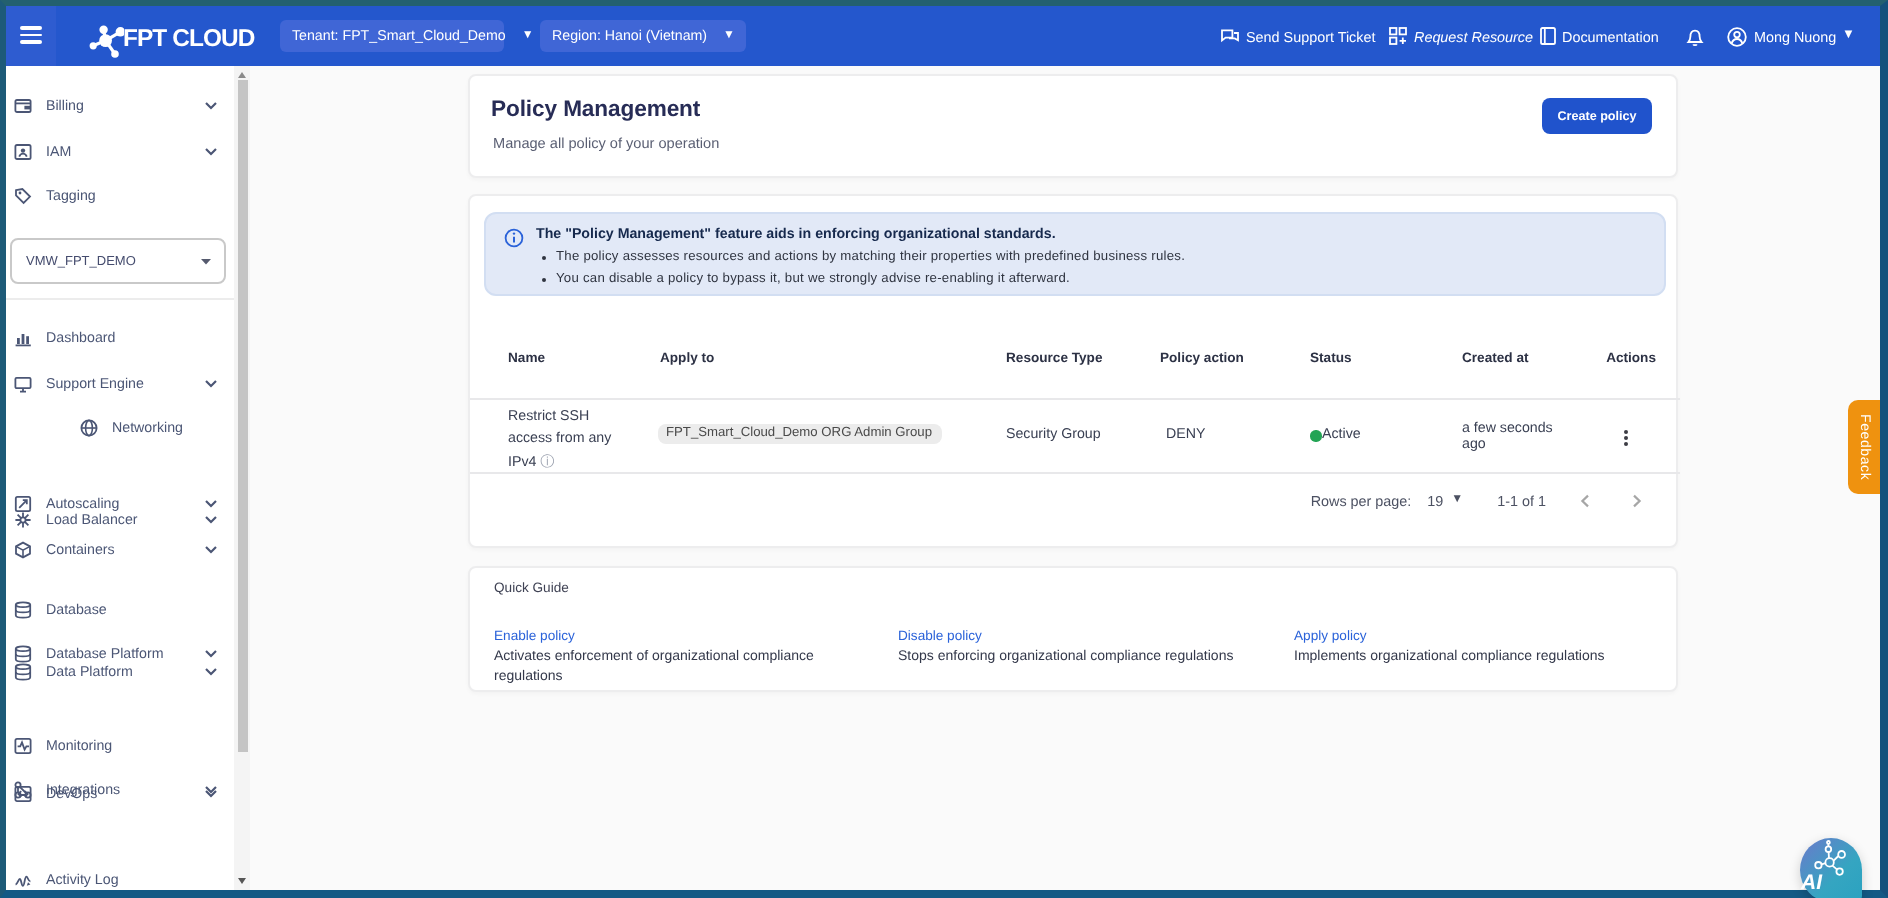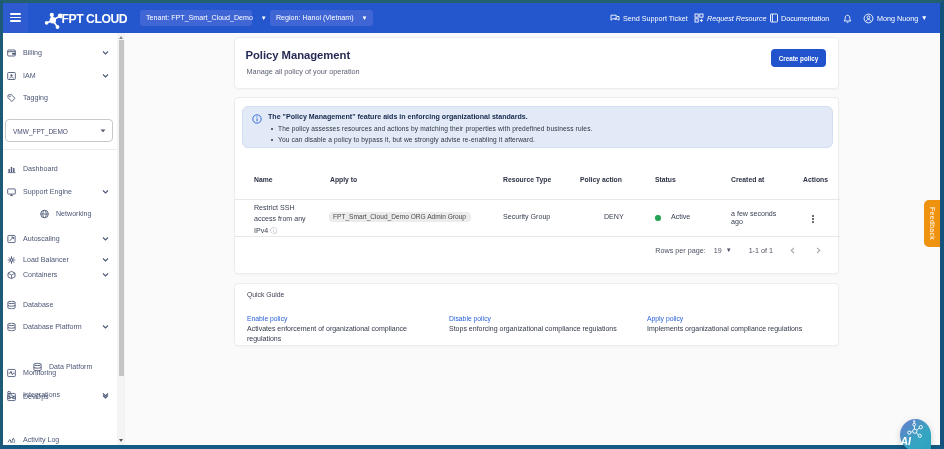--- a/index.html
+++ b/index.html
@@ -179,21 +179,21 @@
     <svg class="ic" width="9" height="9" viewBox="0 0 9 9">
           <circle cx="4.5" cy="4.5" r="3.8" fill="none" stroke="#4b5675" stroke-width="0.9"></circle>
           <ellipse cx="4.5" cy="4.5" rx="1.7" ry="3.8" fill="none" stroke="#4b5675" stroke-width="0.8"></ellipse>
           <path d="M0.7 4.5h7.6" stroke="#4b5675" stroke-width="0.8"></path>
         </svg>
     <span class="lb">Networking</span>
         <svg class="ch" width="7" height="5" viewBox="0 0 7 5">
           <path d="M1 1l2.5 2.5L6 1" fill="none" stroke="#4b5675" stroke-width="1.1"></path>
         </svg>
       </div>
-      <div class="item" style="top:196px;">
+      <div class="item" style="top:209px;">
     <svg class="ic" width="9" height="9" viewBox="0 0 9 9">
           <rect x="0.9" y="0.9" width="7.2" height="7.2" rx="0.8" fill="none" stroke="#4b5675" stroke-width="0.9"></rect>
           <path d="M2.6 6.4 L6.4 2.6 M4.4 2.6h2v2" fill="none" stroke="#4b5675" stroke-width="0.9"></path>
         </svg>
     <span class="lb">Autoscaling</span>
         <svg class="ch" width="7" height="5" viewBox="0 0 7 5">
           <path d="M1 1l2.5 2.5L6 1" fill="none" stroke="#4b5675" stroke-width="1.1"></path>
         </svg>
       </div>
       <div class="item" style="top:216.5px;">
@@ -228,21 +228,21 @@
     <svg class="ic" width="9" height="9" viewBox="0 0 9 9">
           <ellipse cx="4.5" cy="1.9" rx="3.6" ry="1.2" fill="none" stroke="#4b5675" stroke-width="0.9"></ellipse>
           <path d="M0.9 1.9v5.2c0 0.7 1.6 1.2 3.6 1.2s3.6-0.5 3.6-1.2V1.9" fill="none" stroke="#4b5675" stroke-width="0.9"></path>
           <path d="M0.9 4.5c0 0.7 1.6 1.2 3.6 1.2s3.6-0.5 3.6-1.2" fill="none" stroke="#4b5675" stroke-width="0.9"></path>
         </svg>
     <span class="lb">Database Platform</span>
         <svg class="ch" width="7" height="5" viewBox="0 0 7 5">
           <path d="M1 1l2.5 2.5L6 1" fill="none" stroke="#4b5675" stroke-width="1.1"></path>
         </svg>
       </div>
-      <div class="item" style="top:324px;margin-left:26px;">
+      <div class="item" style="top:293px;">
     <svg class="ic" width="9" height="9" viewBox="0 0 9 9">
           <ellipse cx="4.5" cy="1.9" rx="3.6" ry="1.2" fill="none" stroke="#4b5675" stroke-width="0.9"></ellipse>
           <path d="M0.9 1.9v5.2c0 0.7 1.6 1.2 3.6 1.2s3.6-0.5 3.6-1.2V1.9" fill="none" stroke="#4b5675" stroke-width="0.9"></path>
           <path d="M0.9 4.5c0 0.7 1.6 1.2 3.6 1.2s3.6-0.5 3.6-1.2" fill="none" stroke="#4b5675" stroke-width="0.9"></path>
         </svg>
     <span class="lb">Data Platform</span>
         <svg class="ch" width="7" height="5" viewBox="0 0 7 5">
           <path d="M1 1l2.5 2.5L6 1" fill="none" stroke="#4b5675" stroke-width="1.1"></path>
         </svg>
       </div>
@@ -317,23 +317,23 @@
       <div class="th" style="left:95px;">Apply to</div>
       <div class="th" style="left:268px;">Resource Type</div>
       <div class="th" style="left:345px;">Policy action</div>
       <div class="th" style="left:420px;">Status</div>
       <div class="th" style="left:496px;">Created at</div>
       <div class="th" style="right:10px;">Actions</div>
       <div class="hline" style="top:101px;"></div>
       <div class="td" style="left:19px; top:104.5px; line-height:11.5px;">Restrict SSH<br>access from any<br>IPv4 <span style="color:#9aa0ae;">ⓘ</span></div>
       <div class="chip">FPT_Smart_Cloud_Demo ORG Admin Group</div>
       <div class="td" style="left:268px; top:114.5px;">Security Group</div>
-      <div class="td" style="left:345px; top:114.5px;padding-left:24px;">DENY</div>
+      <div class="td" style="left:324px; top:114.5px;padding-left:24px;">DENY</div>
       <div class="gdot"></div>
-      <div class="td" style="left:436px; top:114.5px;">Active</div>
+      <div class="td" style="left:426px; top:114.5px;">Active</div>
       <div class="td" style="left:496px; top:111.5px; width:50px; line-height:8.4px;">a few seconds ago</div>
       <div class="kebab">
           <div></div>
           <div></div>
           <div></div>
         </div>
       <div class="hline" style="top:138px;"></div>
       <div class="pag">
         <span>Rows per page:</span>
         <span style="margin-left:8px;">19</span>

